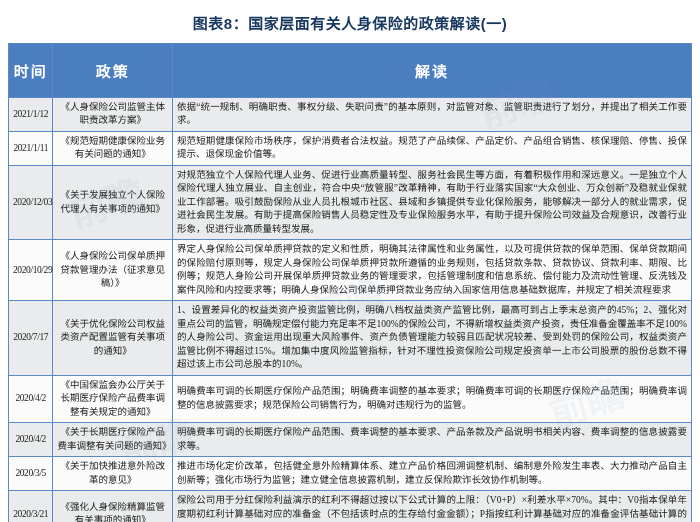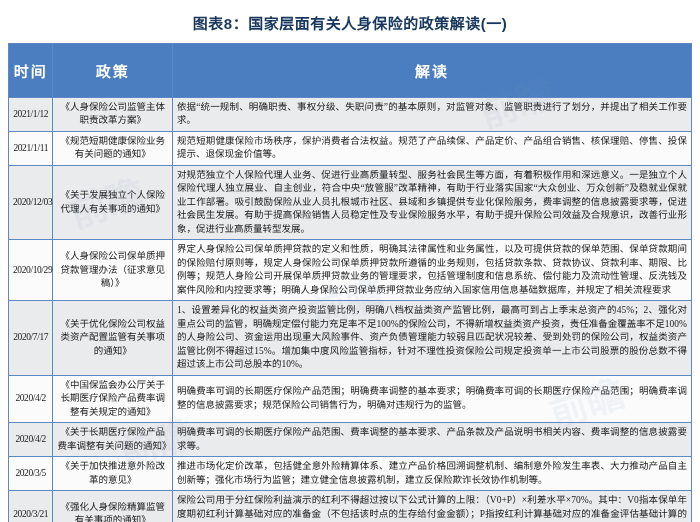--- a/index.html
+++ b/index.html
@@ -129,21 +129,21 @@
             <td class="cell-interp">依据“统一规制、明确职责、事权分级、失职问责”的基本原则，对监管对象、监管职责进行了划分，并提出了相关工作要求。</td>
           </tr>
           <tr>
             <td class="cell-date">2021/1/11</td>
             <td class="cell-policy">《规范短期健康保险业务有关问题的通知》</td>
             <td class="cell-interp">规范短期健康保险市场秩序，保护消费者合法权益。规范了产品续保、产品定价、产品组合销售、核保理赔、停售、投保提示、退保现金价值等。</td>
           </tr>
           <tr>
             <td class="cell-date">2020/12/03</td>
             <td class="cell-policy">《关于发展独立个人保险代理人有关事项的通知》</td>
-            <td class="cell-interp">对规范独立个人保险代理人业务、促进行业高质量转型、服务社会民生等方面，有着积极作用和深远意义。一是独立个人保险代理人独立展业、自主创业，符合中央“放管服”改革精神，有助于行业落实国家“大众创业、万众创新”及稳就业保就业工作部署。吸引鼓励保险从业人员扎根城市社区、县域和乡镇提供专业化保险服务，费率调整的信息披露要求等，促进社会民生发展。有助于提高保险销售人员稳定性及专业保险服务水平，有助于提升保险公司效益及合规意识，改善行业形象，促进行业高质量转型发展。</td>
+            <td class="cell-interp">对规范独立个人保险代理人业务、促进行业高质量转型、服务社会民生等方面，有着积极作用和深远意义。一是独立个人保险代理人独立展业、自主创业，符合中央“放管服”改革精神，有助于行业落实国家“大众创业、万众创新”及稳就业保就业工作部署。吸引鼓励保险从业人员扎根城市社区、县域和乡镇提供专业化保险服务，能够解决一部分人的就业需求，促进社会民生发展。有助于提高保险销售人员稳定性及专业保险服务水平，有助于提升保险公司效益及合规意识，改善行业形象，促进行业高质量转型发展。</td>
           </tr>
           <tr>
             <td class="cell-date">2020/10/29</td>
             <td class="cell-policy">《人身保险公司保单质押贷款管理办法（征求意见稿）》</td>
             <td class="cell-interp">界定人身保险公司保单质押贷款的定义和性质，明确其法律属性和业务属性，以及可提供贷款的保单范围、保单贷款期间的保险赔付原则等，规定人身保险公司保单质押贷款所遵循的业务规则，包括贷款条款、贷款协议、贷款利率、期限、比例等；规范人身险公司开展保单质押贷款业务的管理要求，包括管理制度和信息系统、偿付能力及流动性管理、反洗钱及案件风险和内控要求等；明确人身保险公司保单质押贷款业务应纳入国家信用信息基础数据库，并规定了相关流程要求</td>
           </tr>
           <tr>
             <td class="cell-date">2020/7/17</td>
             <td class="cell-policy">《关于优化保险公司权益类资产配置监管有关事项的通知》</td>
             <td class="cell-interp">1、设置差异化的权益类资产投资监管比例，明确八档权益类资产监管比例，最高可到占上季末总资产的45%；2、强化对重点公司的监管，明确规定偿付能力充足率不足100%的保险公司，不得新增权益类资产投资，责任准备金覆盖率不足100%的人身险公司、资金运用出现重大风险事件、资产负债管理能力较弱且匹配状况较差、受到处罚的保险公司，权益类资产监管比例不得超过15%。增加集中度风险监管指标，针对不理性投资保险公司规定投资单一上市公司股票的股份总数不得超过该上市公司总股本的10%。</td>

